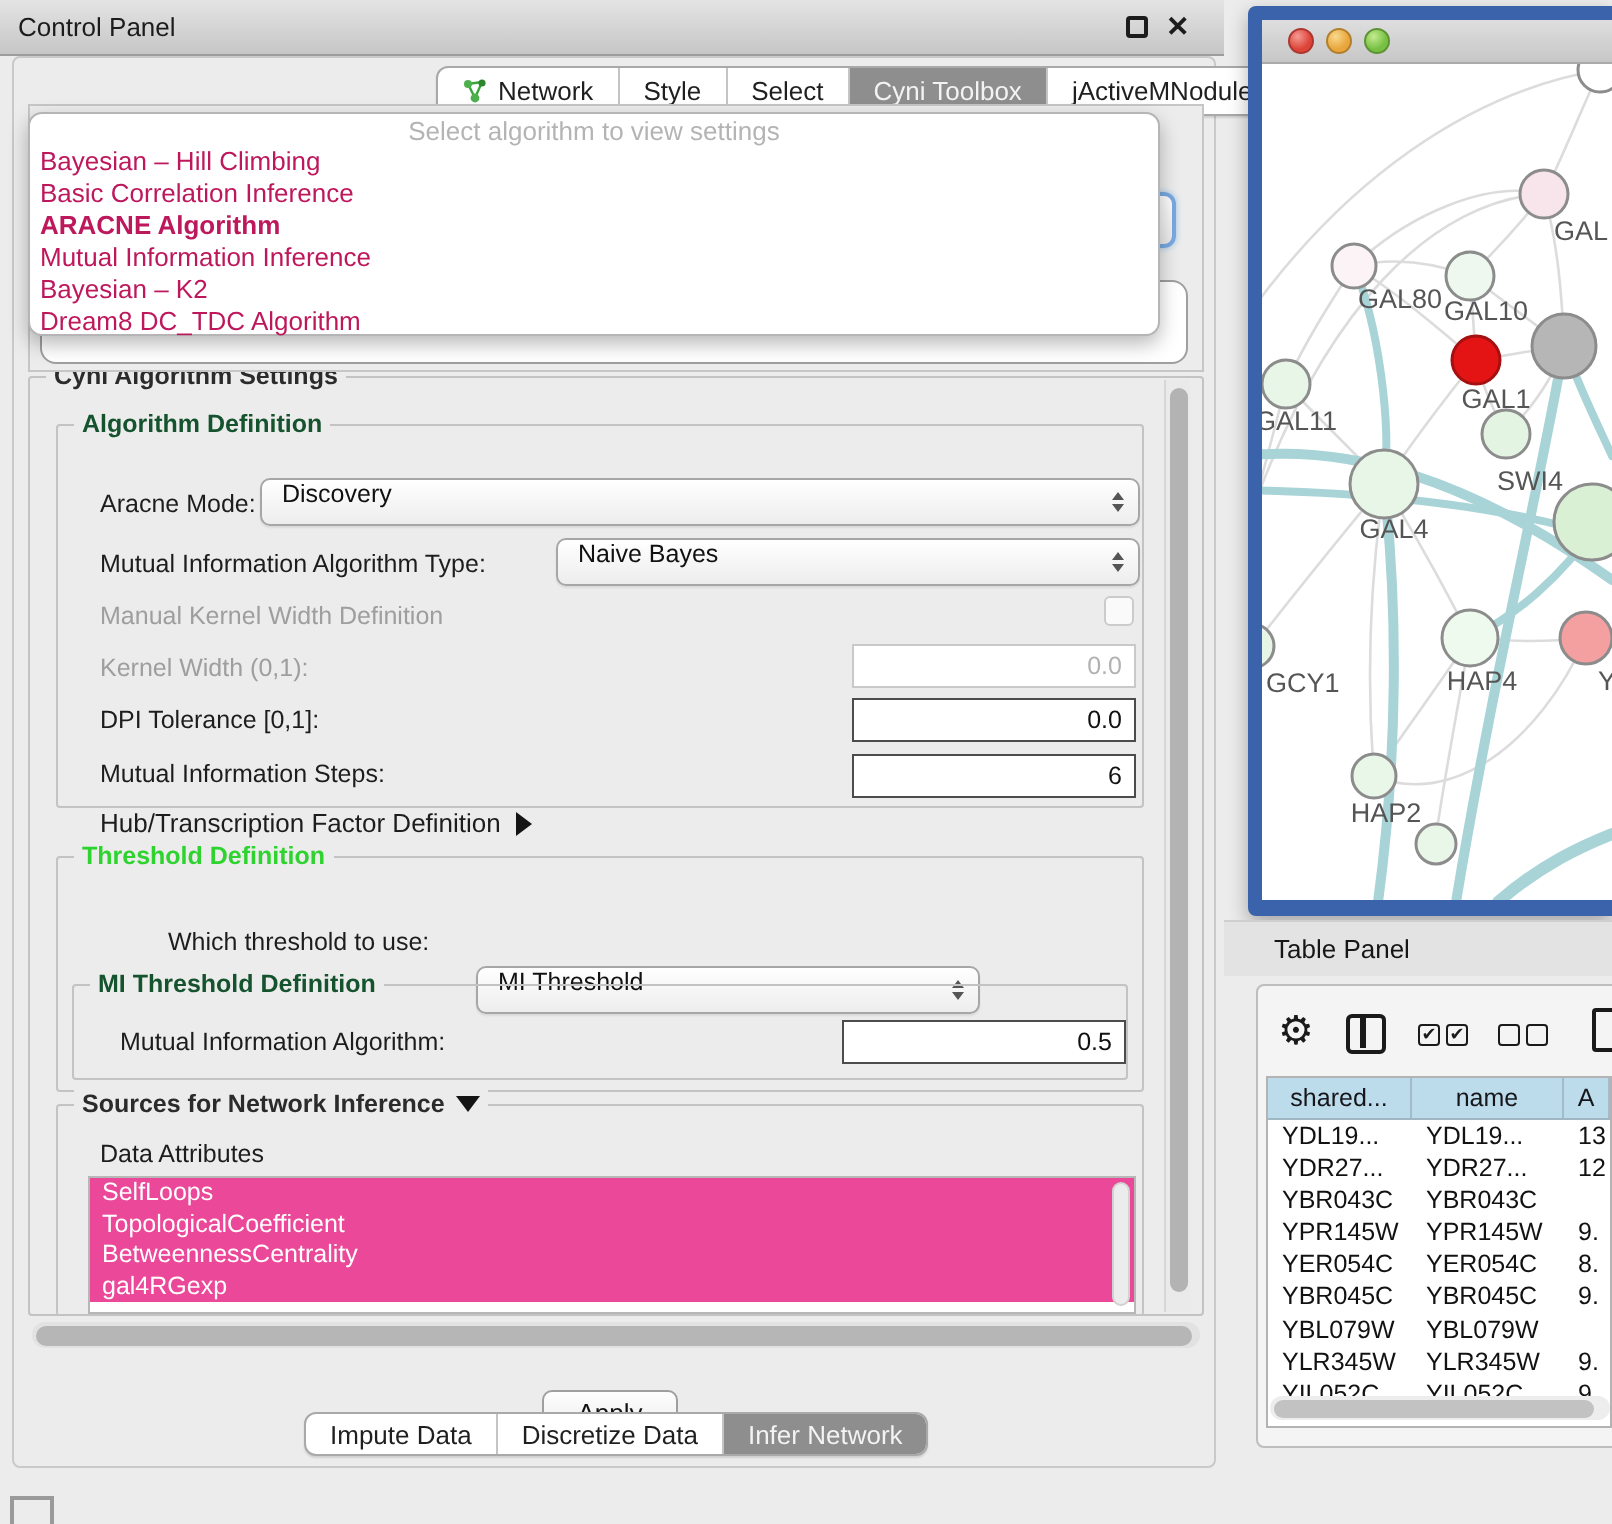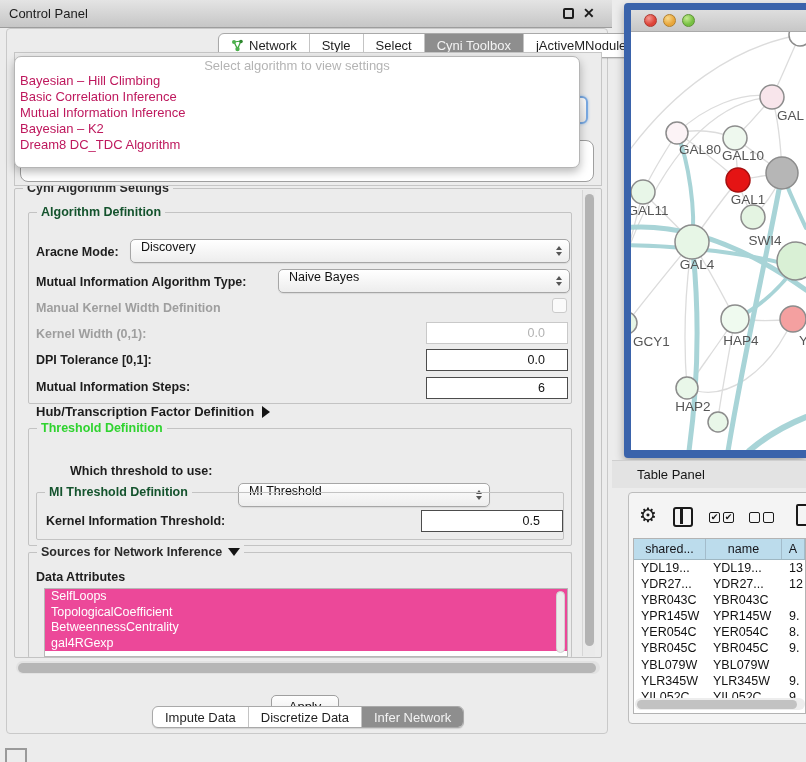--- a/index.html
+++ b/index.html
@@ -47,35 +47,35 @@
   .frag-field { position:absolute; left:20px; top:140px; width:574px; height:42px; z-index:2;
     border:1px solid #9f9f9f; border-radius:8px; background:#ffffff; }
 
   
   .group { position:absolute; border:1px solid #c3c3c3; border-radius:2px; }
   .group > .glabel { position:absolute; top:-8px; left:8px; background:#ececec; padding:0 4px;
     font-size:12.5px; font-weight:700; color:#2b2b2b; white-space:nowrap; }
   .glabel.blue { color:#14532d; }
   .glabel.green { color:#2fd32f; }
 
-  .lbl { position:absolute; font-size:12.5px; font-weight:700; color:#1d1d1d; white-space:nowrap; }
+  .lbl { position:absolute; font-size:12.5px; font-weight:400; color:#1d1d1d; white-space:nowrap;margin-left:14px; }
   .lbl.dis { color:#9e9e9e; }
 
   
   .combo { position:absolute; height:24px; background:linear-gradient(#ffffff,#ededed);
     border:1px solid #a6a6a6; border-radius:5px; display:flex; align-items:flex-start;
     font-size:12.5px; color:#111; padding-left:10px; box-shadow:0 1px 1px rgba(0,0,0,.08); }
   .combo .arrows { position:absolute; right:7px; top:0; height:100%; display:flex;
     flex-direction:column; justify-content:center; gap:2px; }
   .combo .arrows i { display:block; width:0; height:0; border-left:3.5px solid transparent; border-right:3.5px solid transparent; }
   .combo .arrows .up { border-bottom:4.5px solid #555; }
   .combo .arrows .dn { border-top:4.5px solid #555; }
 
   .tfield { position:absolute; height:22px; background:#fff; font-size:12.5px; color:#111;
-    display:flex; align-items:center; justify-content:flex-end; padding-right:22px;
+    display:flex; align-items:center; justify-content:flex-end; padding-right:6px;
     border:1px solid #4c4c4c; }
   .tfield.dis { border:1px solid #c9c9c9; color:#b2b2b2; }
 
   .cbox { position:absolute; width:15px; height:15px; border:1px solid #cbcbcb; border-radius:3px;
     background:#fafafa; }
 
   .tri-right { display:inline-block; width:0; height:0; border-top:6px solid transparent;
     border-bottom:6px solid transparent; border-left:8px solid #141414; margin-left:8px; vertical-align:-2px; }
   .tri-down { display:inline-block; width:0; height:0; border-left:6px solid transparent;
     border-right:6px solid transparent; border-top:8px solid #141414; margin-left:6px; vertical-align:0px; }
@@ -180,20 +180,21 @@
 
   <div class="frag-group"></div>
   <div class="frag-combo"></div>
   <div class="frag-field"></div>
 
   <div class="popup">
     <div class="ph">Select algorithm to view settings</div>
     <div id="popup-list">
         <div class="it">Bayesian – Hill Climbing</div>
         <div class="it">Basic Correlation Inference</div>
+        <div class="it bold">ARACNE Algorithm</div>
         <div class="it">Mutual Information Inference</div>
         <div class="it">Bayesian – K2</div>
         <div class="it">Dream8 DC_TDC Algorithm</div>
       </div>
   </div>
 
   <div class="group" style="left:14px; top:188px; width:588px; height:470px;">
     <span class="glabel">Cyni Algorithm Settings</span>
   </div>
   <div class="vsb">
@@ -239,21 +240,21 @@
   <div class="combo" style="left:238px; top:483px; width:252px;">
     <span>MI Threshold</span>
     <span class="arrows">
         <i class="up"></i>
         <i class="dn"></i>
       </span>
   </div>
   <div class="group" style="left:36px; top:492px; width:528px; height:48px;">
     <span class="glabel blue">MI Threshold Definition</span>
   </div>
-  <div class="lbl" style="left:46px; top:514px;">Kernel Information Threshold:</div>
+  <div class="lbl" style="left:46px; top:514px;">Mutual Information Algorithm:</div>
   <div class="tfield" style="left:421px; top:510px; width:142px;">0.5</div>
 
   <div class="group" style="left:28px; top:552px; width:544px; height:106px; border-bottom:none;">
     <span class="glabel"><span>Sources for Network Inference</span><span class="tri-down"></span></span>
   </div>
   <div class="lbl" style="left:36px; top:570px;">Data Attributes</div>
   <div class="attr-list">
     <div id="attr-items">
         <div class="attr-item">SelfLoops</div>
         <div class="attr-item">TopologicalCoefficient</div>

